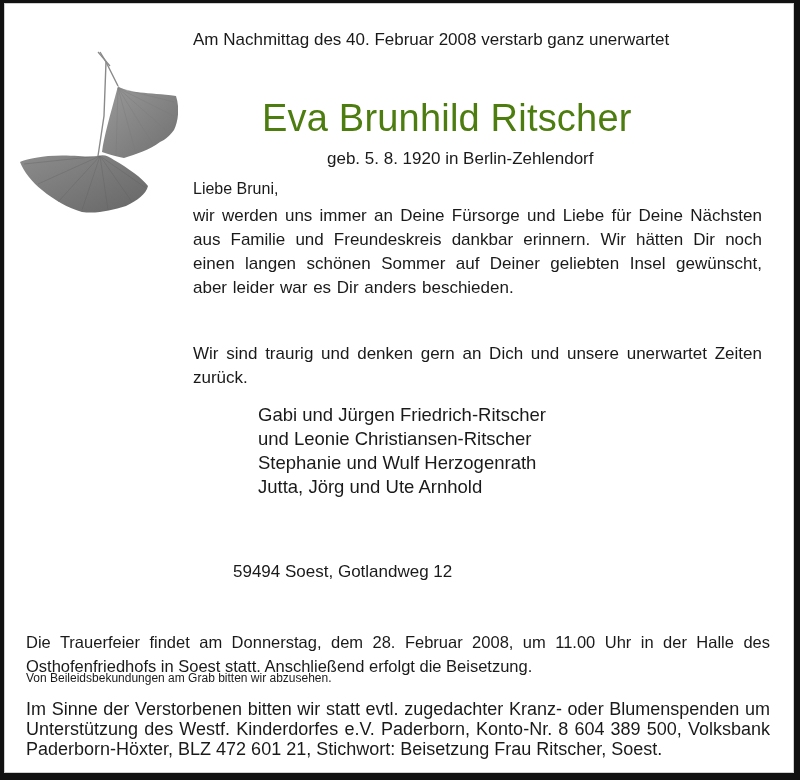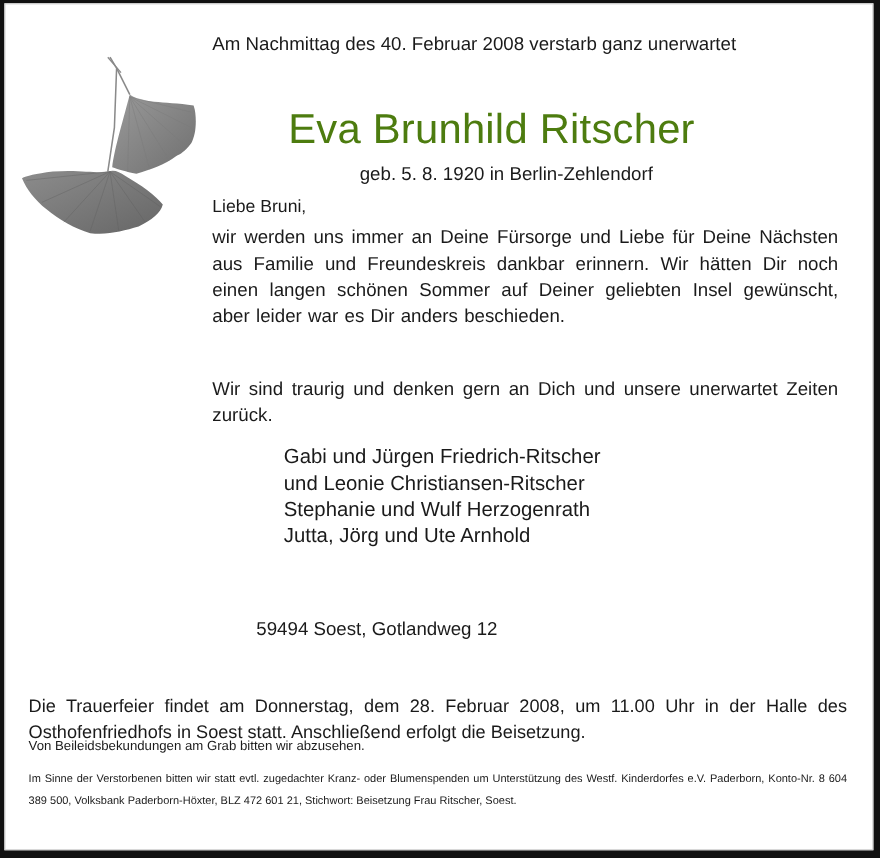--- a/index.html
+++ b/index.html
@@ -101,21 +101,21 @@
     }
     .condolence {
       left: 26px; top: 667px;
       font-size: 12px;
       line-height: 22px;
     }
     .donation {
       position: absolute;
       left: 26px; top: 699px;
       width: 744px;
-      font-size: 10px;
+      font-size: 18px;
       line-height: 20px;
       text-align: justify;
       text-align-last: left;
     }
   </style>
 </head>
 <body>
 
 <div class="frame"></div>
 <div class="inner-line"></div>

